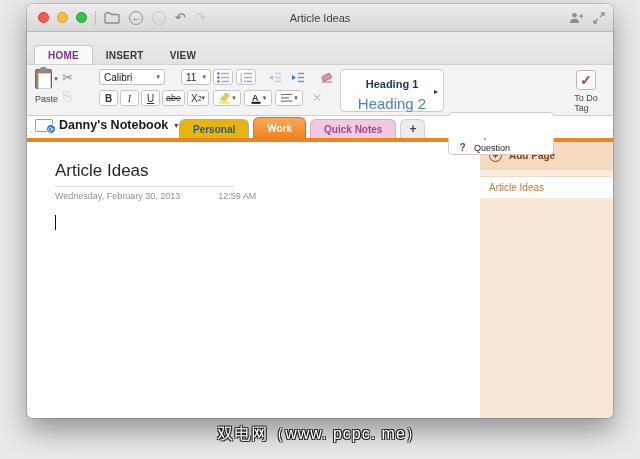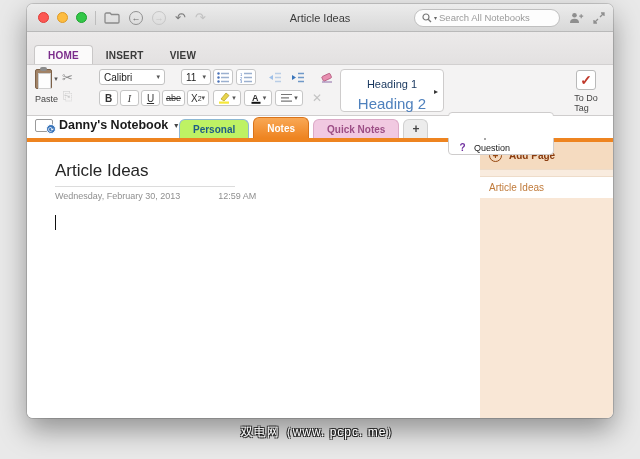--- a/index.html
+++ b/index.html
@@ -116,21 +116,21 @@
     min-width:20px; height:16px; background:#fff;
     border:1px solid #c6c6c6; border-radius:3px;
     display:flex; align-items:center; justify-content:center; gap:1px;
   }
   .icbtn.flat { background:transparent; border-color:transparent; }
   
   .whitebox {
     background:#fff; border:1px solid #cecccc; border-radius:4px;
     position:relative;
   }
-  .h1txt { font-size:11px; font-weight:normal; color:#17365d; text-align:center; }
+  .h1txt { font-size:11px; font-weight:bold; color:#17365d; text-align:center; }
   .h2txt { font-size:15px; color:#4f81bd; text-align:center; }
   .box-arrow { position:absolute; right:5px; top:50%; transform:translateY(-50%); font-size:8px; color:#333; }
   .tagrow { display:flex; align-items:center; gap:6px; height:13px; padding-left:8px; }
   .tagrow .glyph { width:11px; text-align:center; font-size:10px; }
   .tagrow .tlabel { font-size:9px; color:#222; }
   .chk { color:#c0392b; font-weight:bold; }
   .star { color:#f5c026; font-size:11px; }
   .ques { color:#7030a0; font-weight:bold; }
   .todo-big {
     width:20px; height:20px; background:#fff; border:1px solid #b9b9b9;
@@ -146,21 +146,21 @@
     background:#3b76bb; border:1px solid #fff; border-radius:50%;
     color:#fff; font-size:7px; line-height:9px; text-align:center;
   }
   .nbname { font-size:12.5px; font-weight:bold; color:#1a1a1a; }
   .nbcaret { font-size:8px; color:#444; }
   .sectabs { position:absolute; left:152px; bottom:0; display:flex; align-items:flex-end; gap:4px; }
   .stab {
     height:19px; padding:0 13px; display:flex; align-items:center;
     border-radius:6px 6px 0 0; font-size:10px; font-weight:bold;
   }
-  .stab.personal { background:#bef264; border:1px solid #8db8d4; border-bottom:none; color:#1d5c86; }
+  .stab.personal { background:#eab308; border:1px solid #8db8d4; border-bottom:none; color:#1d5c86; }
   .stab.work { background:linear-gradient(#f9a855,#ee8421); border:1px solid #d9731a; border-bottom:none; color:#fff; height:21px; }
   .stab.quick { background:#f1c9e1; border:1px solid #dcaac7; border-bottom:none; color:#9c4d85; }
   .stab.add { background:#ececec; border:1px solid #d0d0d0; border-bottom:none; color:#444; padding:0 8px; font-size:12px; }
   .orangebar { height:4px; background:#ee8420; }
   
   .content { display:flex; height:308px; }
   .main { flex:1; background:#fff; padding:19px 0 0 28px; }
   .pg-title { font-size:17px; color:#262626; }
   .pg-rule { width:180px; border-bottom:1px solid #dcdcdc; margin:5px 0 4px; }
   .pg-meta { display:flex; gap:38px; font-size:9px; color:#8f8f8f; }
@@ -176,21 +176,21 @@
   }
   .addpage .aplabel { font-size:10px; font-weight:bold; color:#8a3c0f; }
   .ap-gap { height:8px; background:#f9ecdf; border-top:1px solid #eedcc9; border-bottom:1px solid #eedcc9; }
   .pageitem { height:21px; background:#fff; display:flex; align-items:center; padding-left:9px; }
   .pageitem .ptitle { font-size:10px; color:#c07a3a; }
   
   svg { display:block; }
   
   .watermark {
     position:absolute; left:0; right:0; top:424px; text-align:center;
-    font-size:12px; color:#fff; letter-spacing:1px;
+    font-size:16px; color:#fff; letter-spacing:1px;
     text-shadow:-1px -1px 0 #222, 1px -1px 0 #222, -1px 1px 0 #222, 1px 1px 0 #222;
   }
 </style>
 </head>
 <body>
 
 <div class="window">
 
   <div class="titlebar">
     <div class="lights">
@@ -205,28 +205,20 @@
             <path d="M1 2.5 Q1 1 2.5 1 L6 1 L7.5 2.5 L14 2.5 Q15 2.5 15 3.5 L15 10 Q15 11 14 11 L2 11 Q1 11 1 10 Z" fill="none" stroke="#8a8a8a" stroke-width="1.3"></path>
           </svg>
       </span>
       <span class="circ">←</span>
       <span class="circ dim">→</span>
       <span class="tb-ic">↶</span>
       <span class="tb-ic dim">↷</span>
     </div>
     <div class="win-title">Article Ideas</div>
     <div class="search-wrap">
-      <div class="search-box">
-        <svg width="10" height="10" viewBox="0 0 10 10">
-            <circle cx="4" cy="4" r="3" fill="none" stroke="#777" stroke-width="1.2"></circle>
-            <line x1="6.2" y1="6.2" x2="9" y2="9" stroke="#777" stroke-width="1.3"></line>
-          </svg>
-        <span class="search-caret">▾</span>
-        <input placeholder="Search All Notebooks" style="">
-      </div>
       <span>
         <svg width="15" height="12" viewBox="0 0 15 12">
             <circle cx="5.5" cy="3.2" r="2.3" fill="#8e8e8e"></circle>
             <path d="M1 11 Q1 6.8 5.5 6.8 Q10 6.8 10 11 Z" fill="#8e8e8e"></path>
             <path d="M12.2 2.2 v4 M10.2 4.2 h4" stroke="#8e8e8e" stroke-width="1.2"></path>
           </svg>
       </span>
       <span>
         <svg width="12" height="12" viewBox="0 0 12 12">
             <path d="M7 5 L11 1 M8 1 h3 v3 M5 7 L1 11 M1 8 v3 h3" stroke="#8e8e8e" stroke-width="1.3" fill="none"></path>
@@ -403,21 +395,21 @@
   <div class="nbbar">
     <div class="nbleft">
       <div class="nbicon">
         <div class="badge">⟳</div>
       </div>
       <span class="nbname">Danny's Notebook</span>
       <span class="nbcaret">▾</span>
     </div>
     <div class="sectabs">
       <div class="stab personal">Personal</div>
-      <div class="stab work">Notes</div>
+      <div class="stab work">Work</div>
       <div class="stab quick">Quick Notes</div>
       <div class="stab add">+</div>
     </div>
   </div>
   <div class="orangebar"></div>
 
   <div class="content">
     <div class="main">
       <div class="pg-title">Article Ideas</div>
       <div class="pg-rule"></div>

